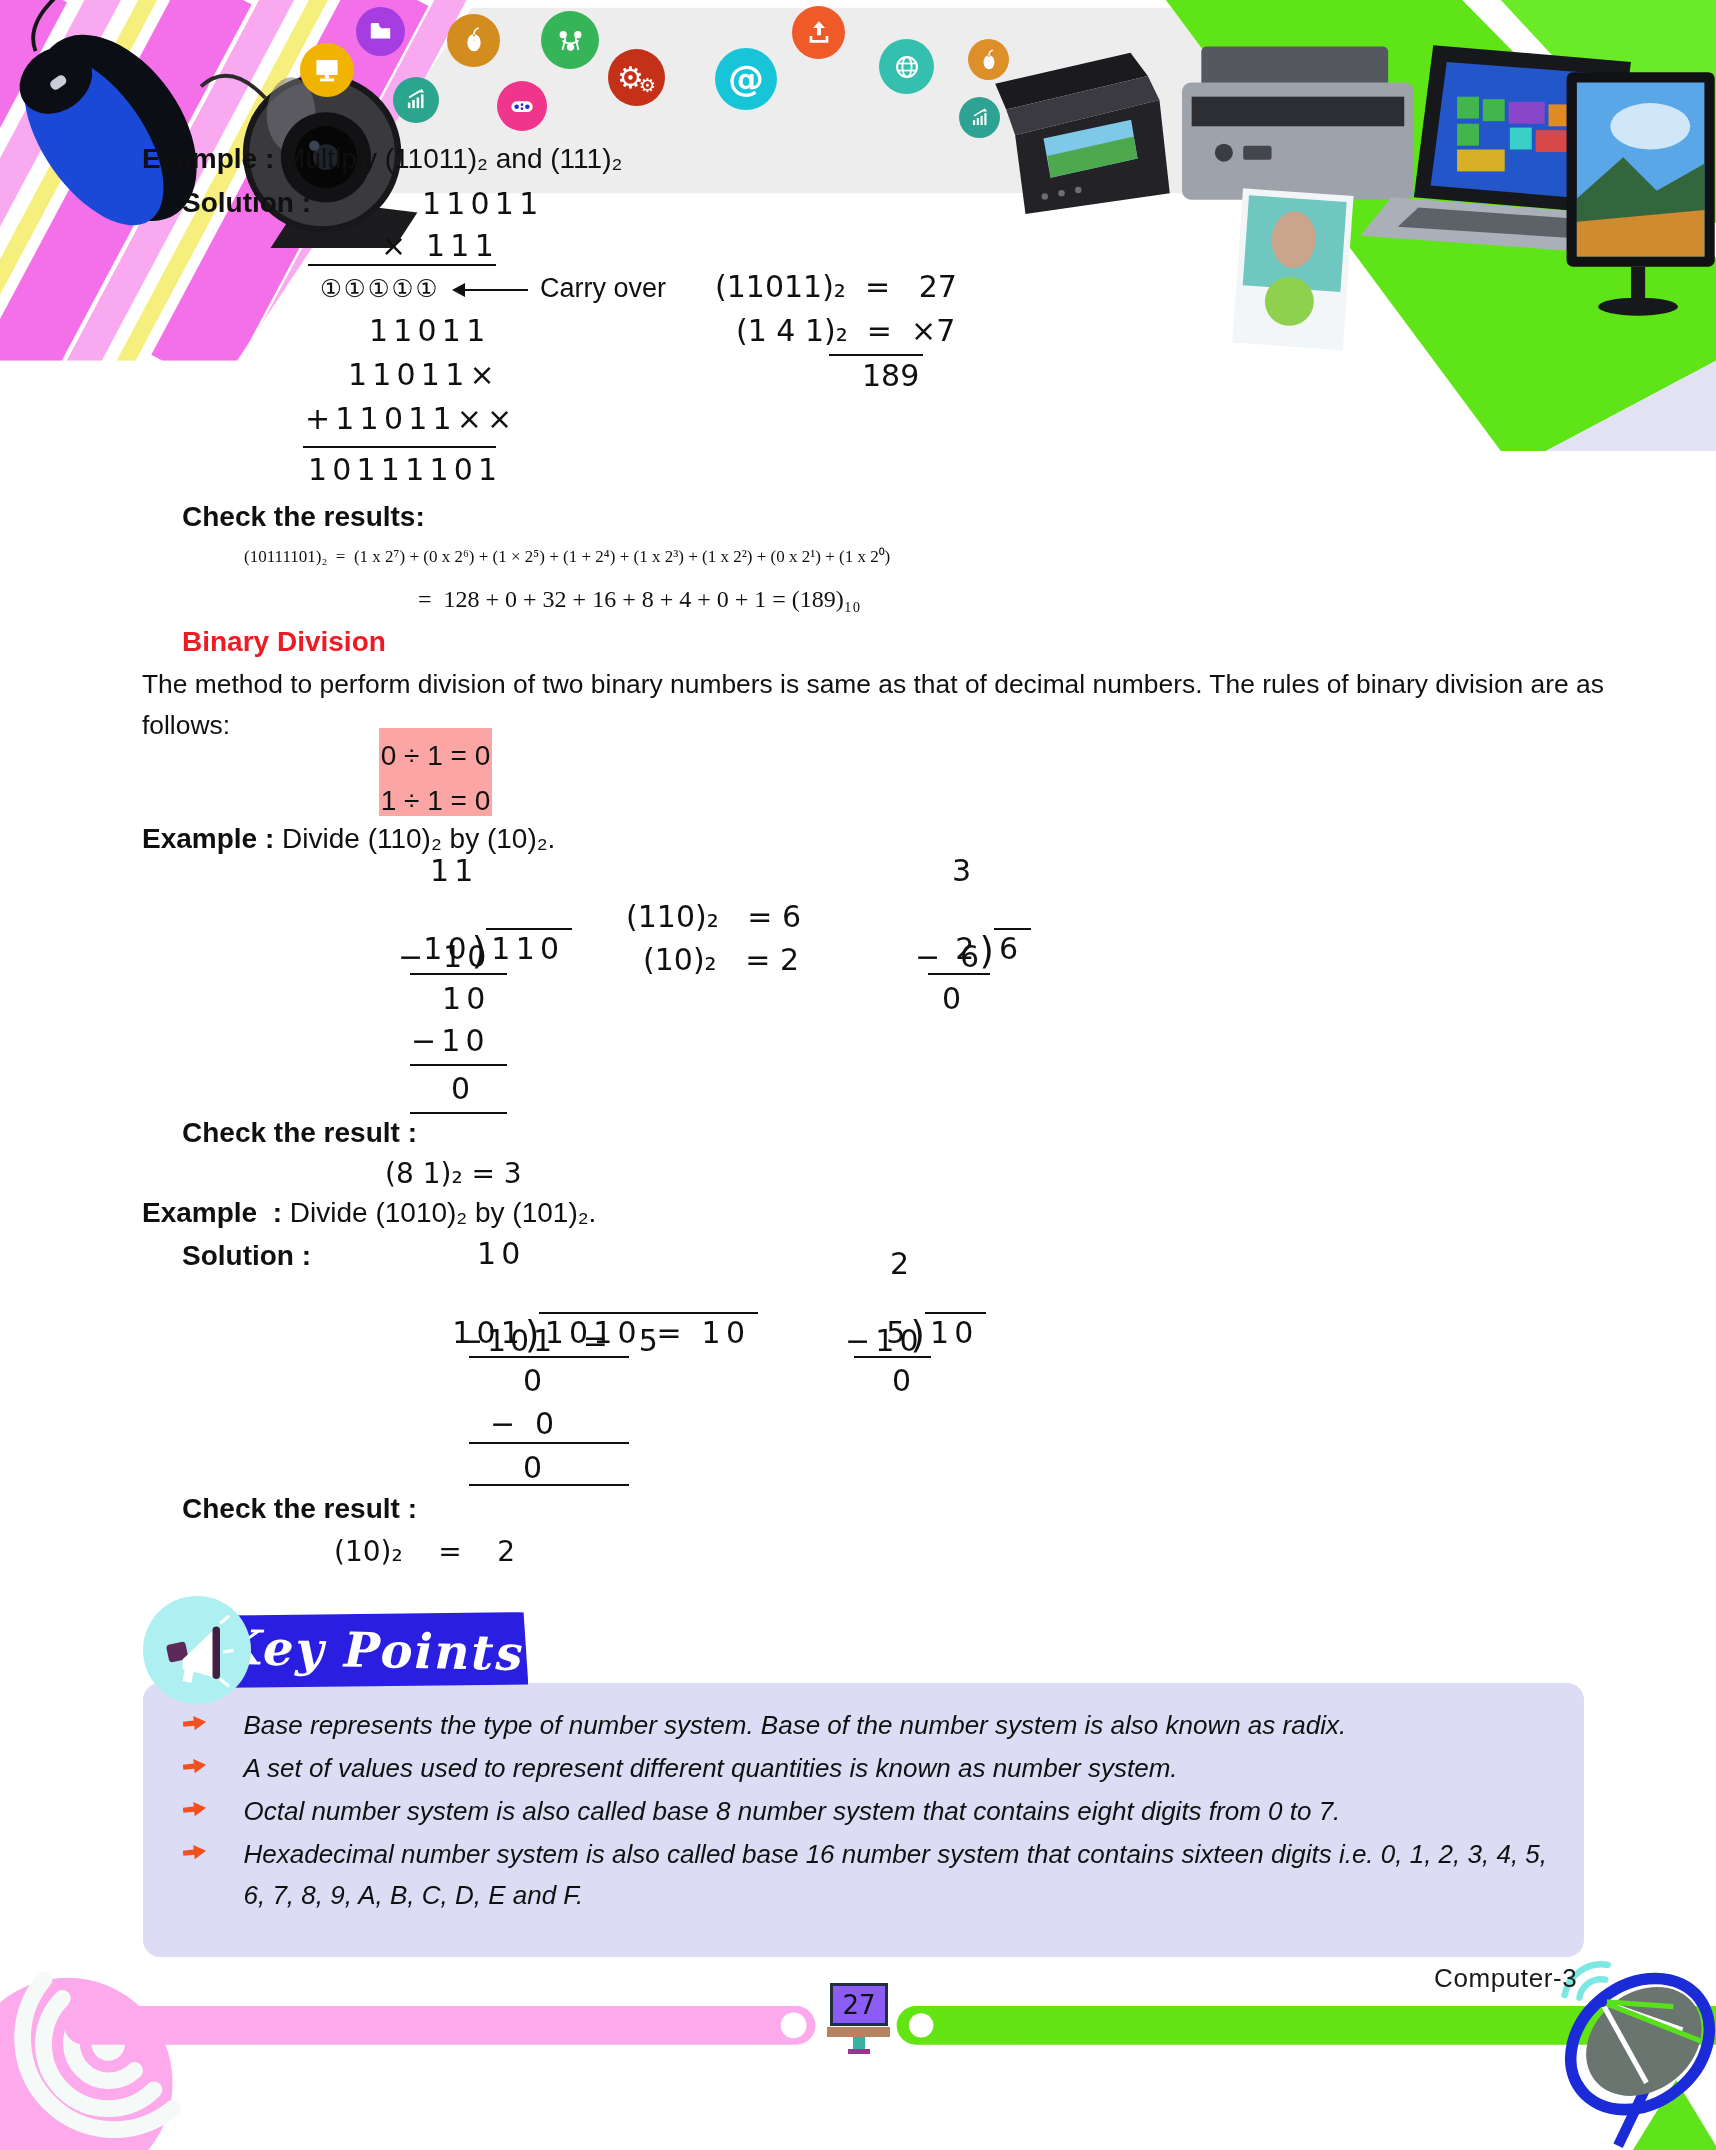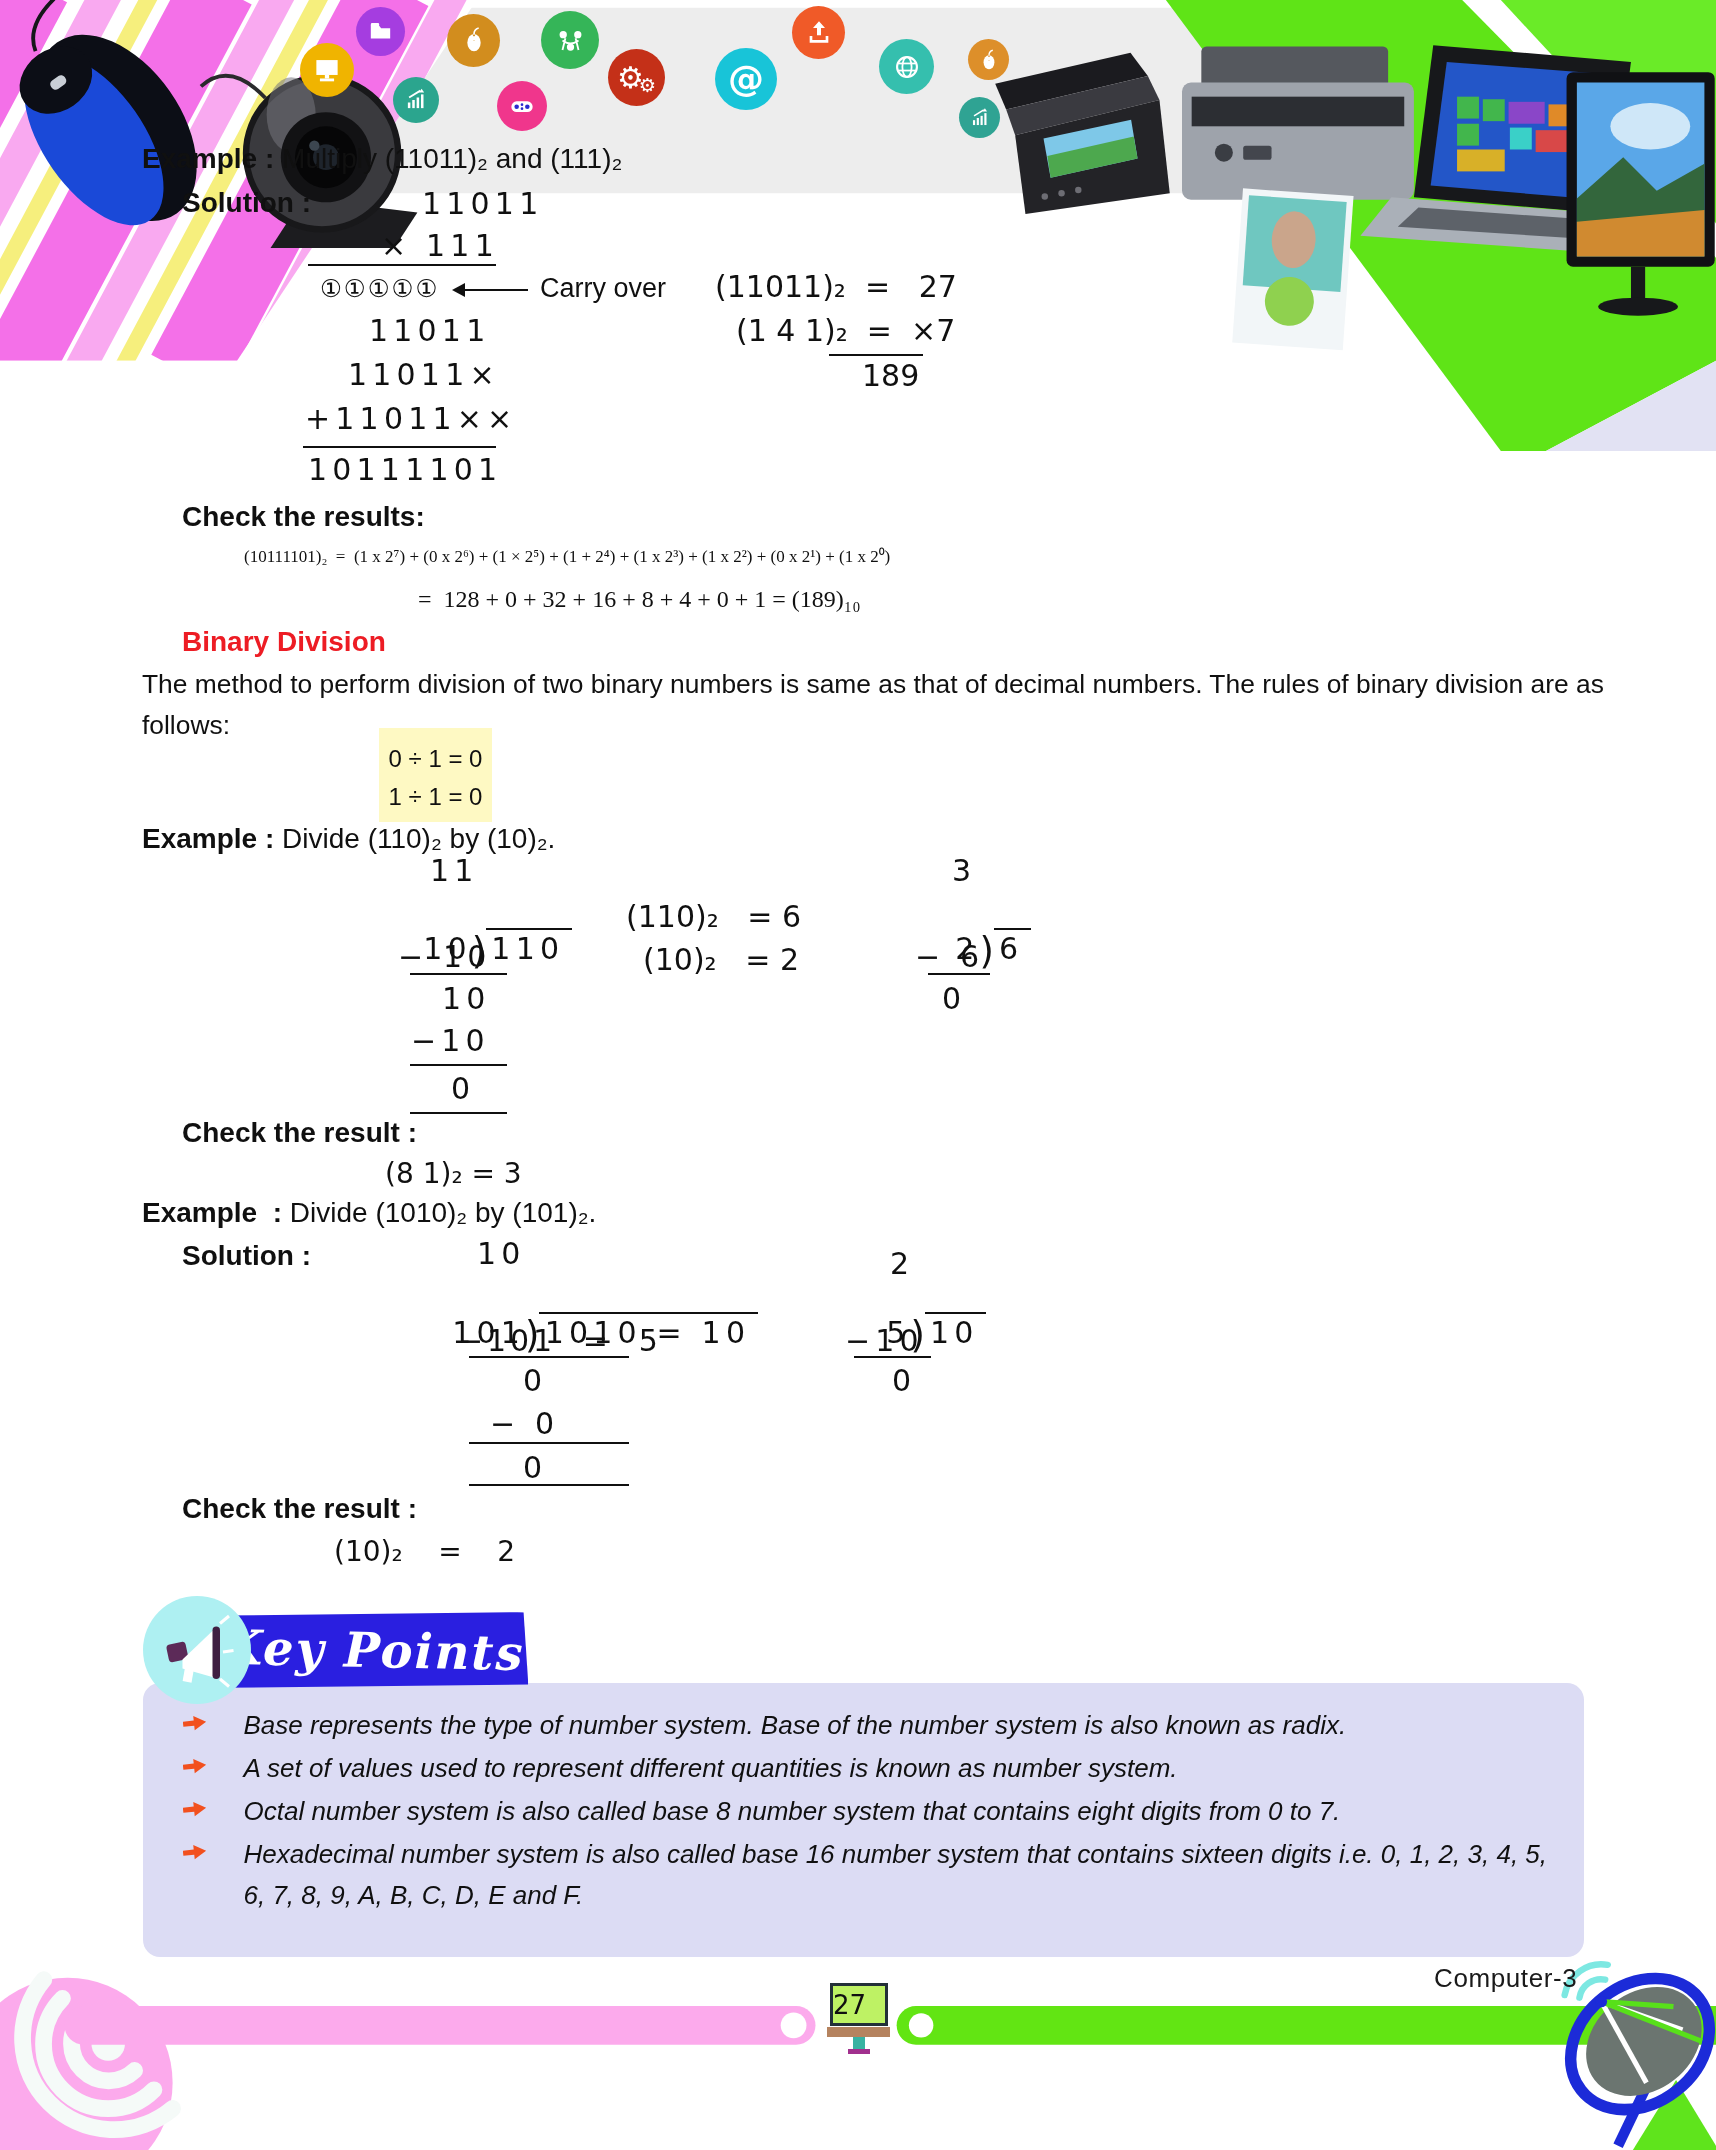--- a/index.html
+++ b/index.html
@@ -14,34 +14,34 @@
   .bin{font-size:30px;letter-spacing:5.2px;}
   .bin2{font-size:30px;letter-spacing:3.9px;}
   .rule{position:absolute;height:0;border-top:2.6px solid #101010;}
   .dparen{font-size:37px;line-height:30px;vertical-align:-5.2px;letter-spacing:0;}
   .dividend{border-top:2.6px solid #101010;padding:1.3px 7.7px 0 5.2px;}
   .circ{font-size:24.5px;letter-spacing:1.9px;}
   .arrow-line{position:absolute;height:0;border-top:2.6px solid #101010;}
   .arrow-head{position:absolute;width:0;height:0;border:7px solid transparent;border-right:13px solid #101010;}
   .red{color:#ed1c24;}
   .para{font-size:26.4px;line-height:1.55;width:1521px;}
-  .pinkbox{background:#fef9c3;text-align:center;font-size:24px;line-height:1.6;padding-top:12px;}
+  .pinkbox{background:#fca5a5;text-align:center;font-size:28px;line-height:1.6;padding-top:6px;}
   .circle-icon{position:absolute;border-radius:50%;display:flex;align-items:center;justify-content:center;color:#fff;}
   .kp-box{position:absolute;background:#dcdcf4;border-radius:17px;}
   .kp-banner{position:absolute;background:#2a1fe0;display:flex;align-items:center;justify-content:center;
              transform:rotate(1.2deg);clip-path:polygon(0 12%,98% 0,100% 88%,2% 100%);}
   .kp-title{font-family:"DejaVu Serif","Liberation Serif",serif;font-style:italic;font-weight:700;
             font-size:48px;color:#ffffff;letter-spacing:1.9px;}
   .kp-circle{position:absolute;border-radius:50%;background:#aef0f2;display:flex;align-items:center;justify-content:center;}
   .kp-items{position:absolute;display:flex;flex-direction:column;gap:1.3px;}
   .kp-row{display:flex;align-items:flex-start;}
   .kp-row svg{flex:0 0 auto;margin-top:9px;margin-right:36px;}
   .kp-text{font-style:italic;font-size:26px;line-height:1.6;max-width:1314px;}
-  .pg-screen{position:absolute;left:830px;top:1983px;width:52px;height:37px;background:#bef264;
-             border:3.2px solid #233038;display:flex;align-items:center;
+  .pg-screen{position:absolute;left:830px;top:1983px;width:52px;height:37px;background:#8b5cf6;
+             border:3.2px solid #233038;display:flex;align-items:center;justify-content:center;
              font-family:"DejaVu Sans",sans-serif;font-size:26px;}
   .pg-bezel{position:absolute;left:827px;top:2027px;width:63px;height:10.3px;background:#b5835f;}
   .pg-stand{position:absolute;left:853px;top:2037px;width:11.6px;height:11.6px;background:#38b2a2;}
   .pg-base{position:absolute;left:848px;top:2049px;width:22px;height:5.2px;background:#a1308e;}
   .book-label{position:absolute;left:1434px;top:1963px;font-size:26px;color:#1a1a1a;letter-spacing:0.6px;}
 </style>
 </head>
 <body>
 
 <div class="page">

